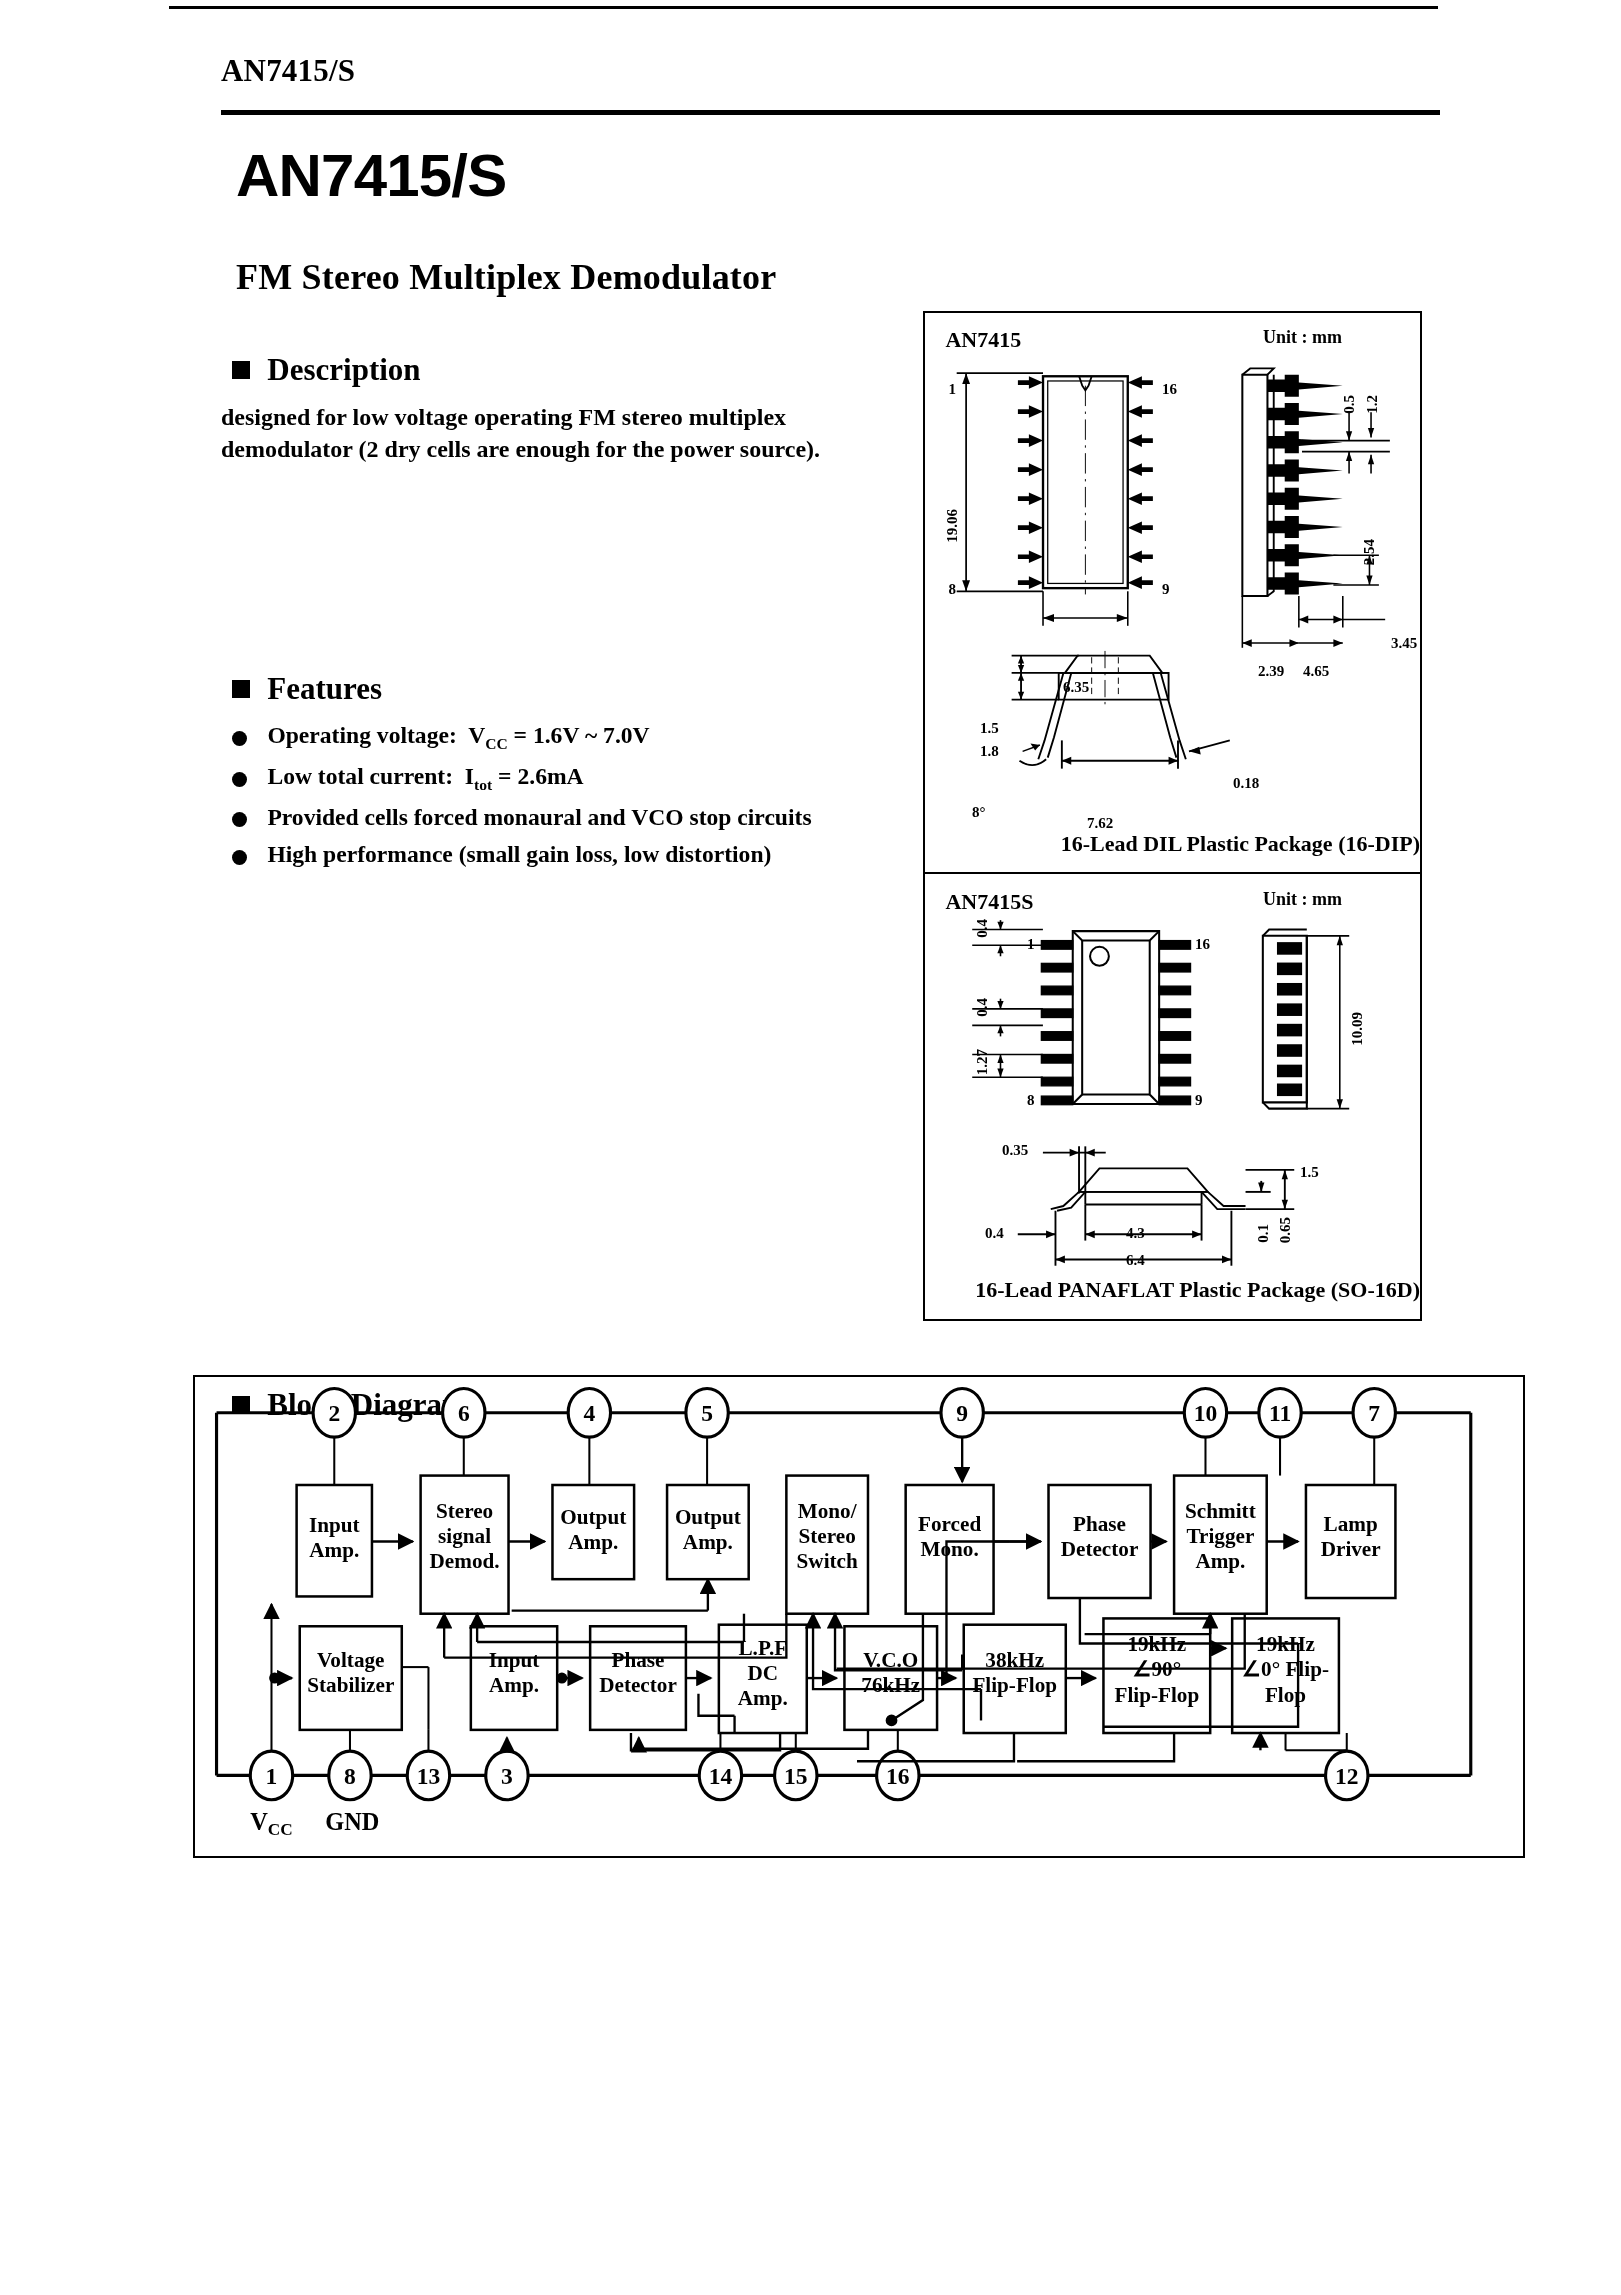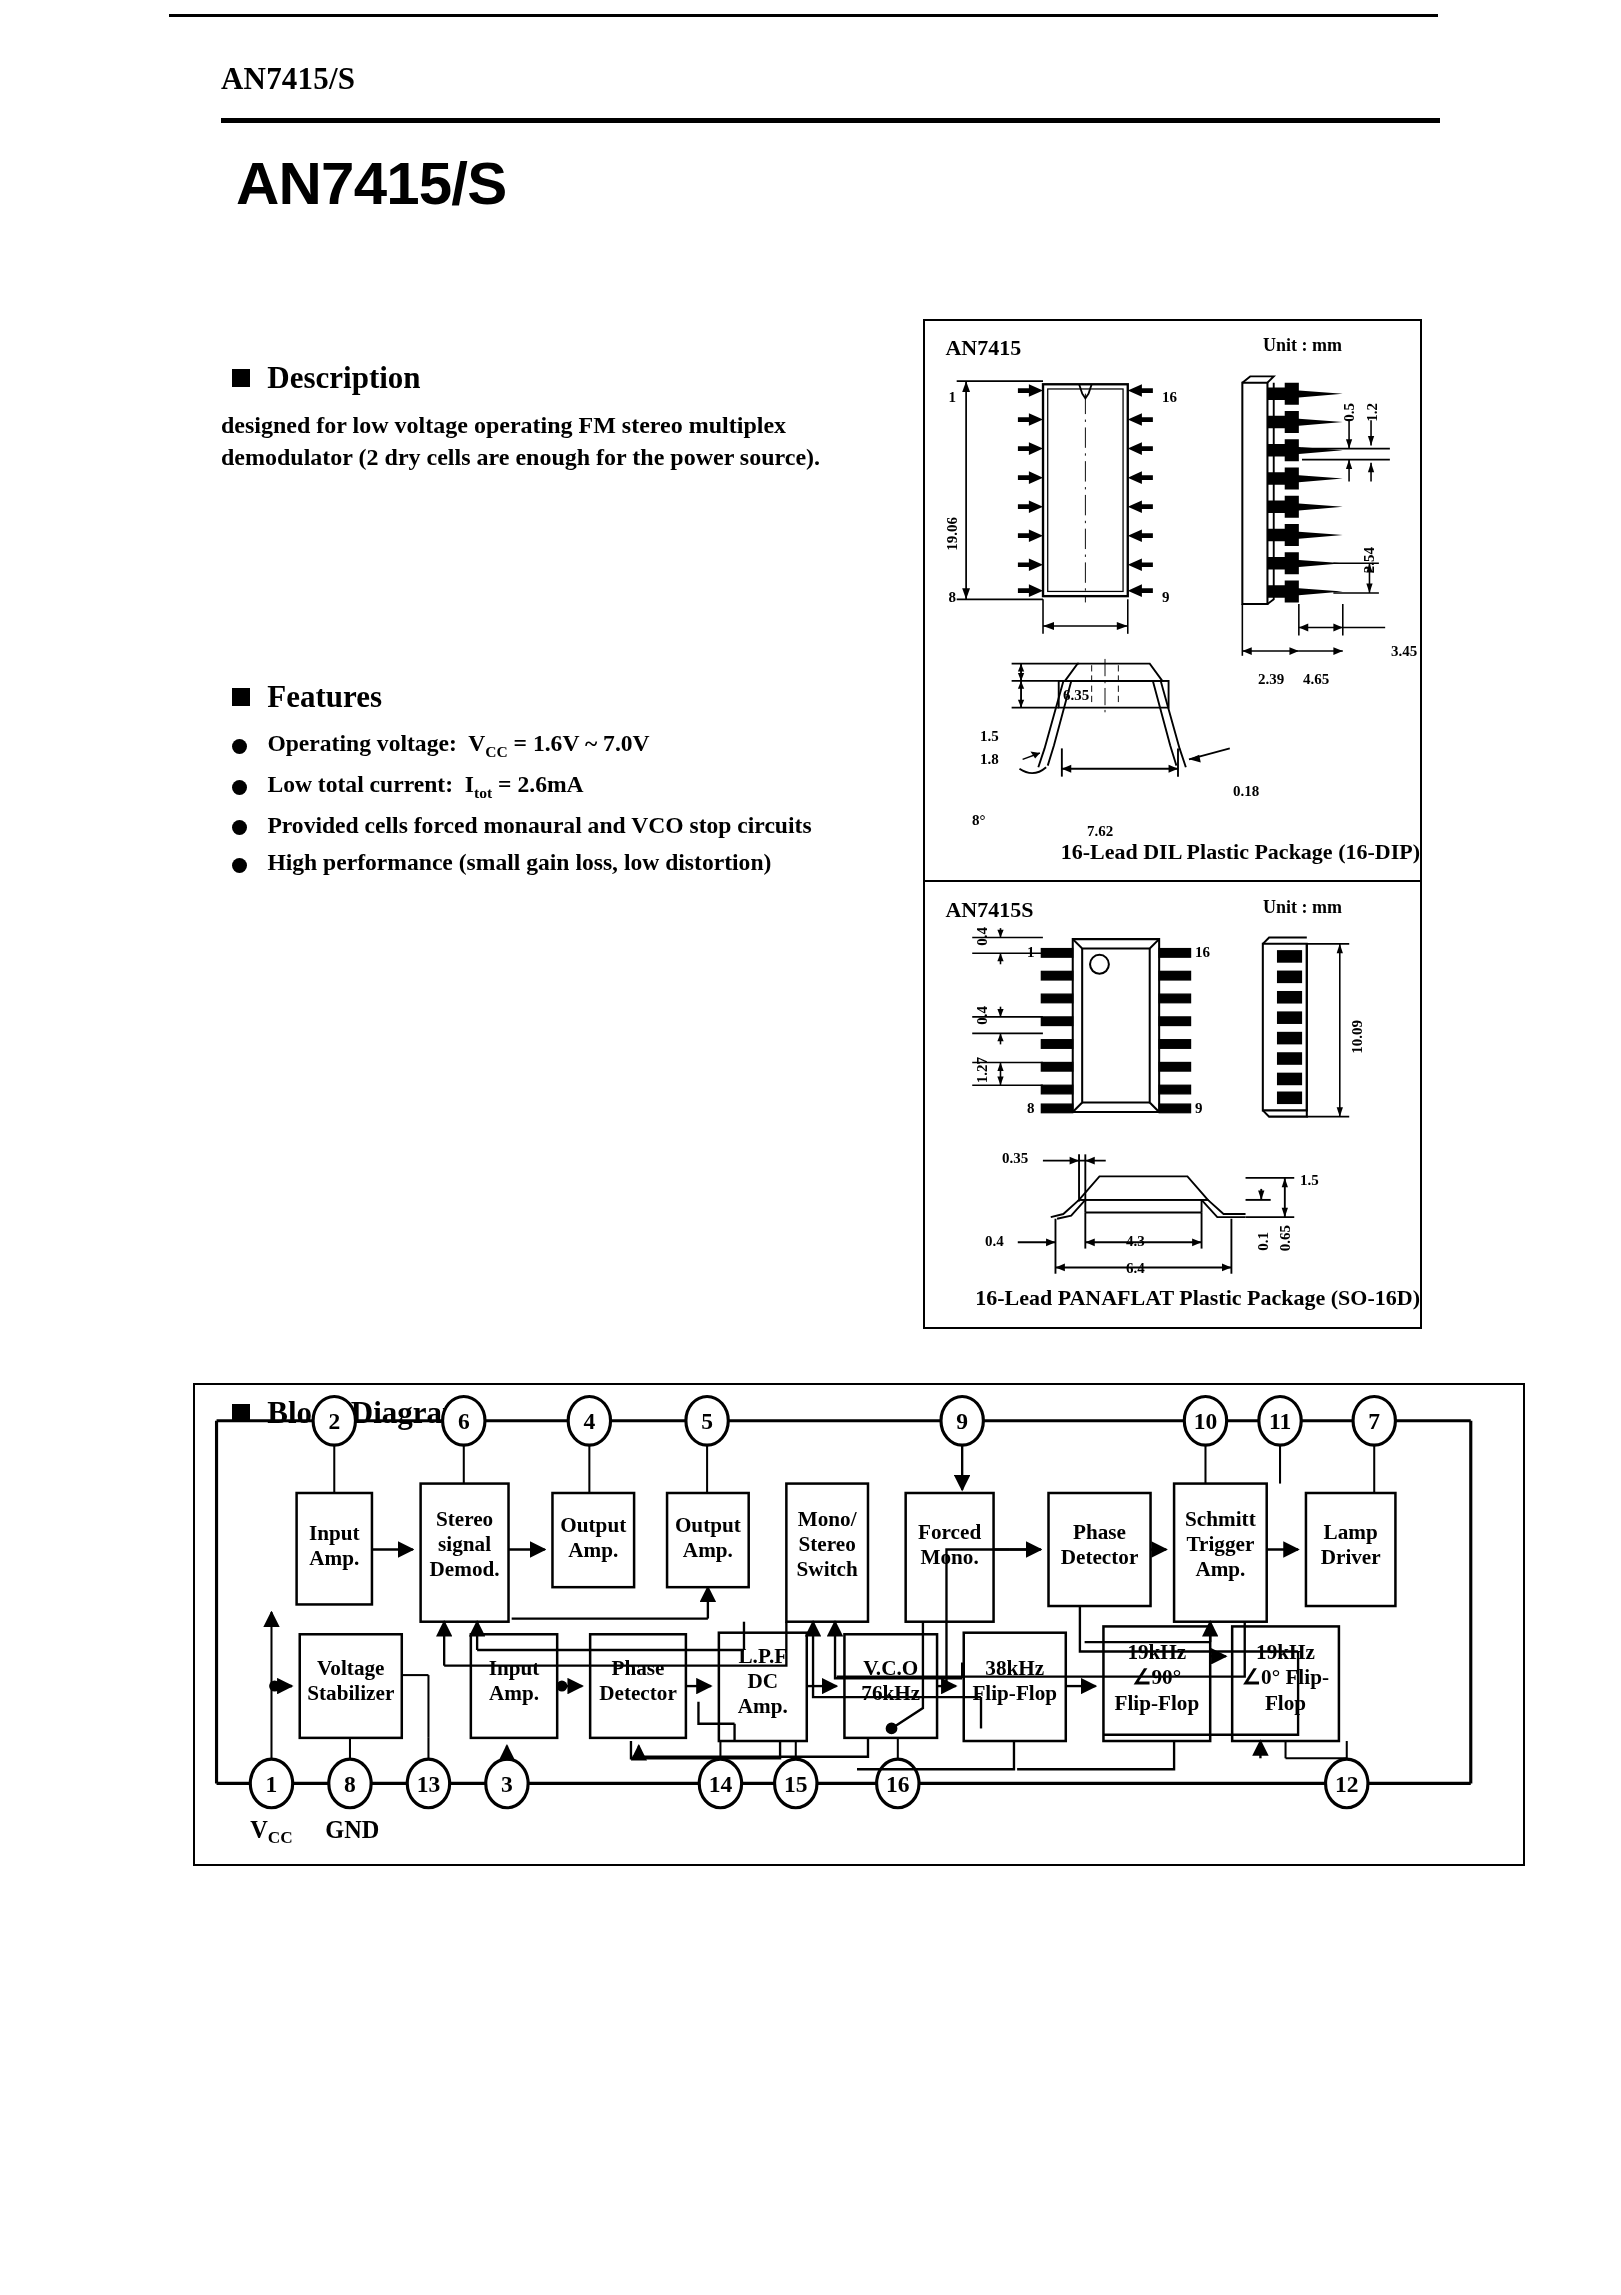--- a/index.html
+++ b/index.html
@@ -1,19 +1,19 @@
 <!DOCTYPE html>
 <html style="font-size:12.6px"><head>
 <meta charset="utf-8">
 <style>
   html,body{margin:0;padding:0;background:#fff;}
   body{width:1622px;height:2295px;position:relative;
        font-family:"Liberation Serif", serif; color:#000;
        -webkit-font-smoothing:none;}
-  .pg{position:absolute;inset:0;margin-top:8px;}
+  .pg{position:absolute;inset:0;}
   .abs{position:absolute;}
 
   
   #top-rule{left:169px;top:6.3px;width:1269px;height:2.4px;background:#000;}
   #part-id{left:221px;top:53px;font-size:31px;font-weight:700;letter-spacing:0.2px;}
   #title-rule{left:221px;top:110px;width:1219px;height:4.7px;background:#000;}
   #main-title{left:236px;top:141px;font-family:"Liberation Sans",sans-serif;
               font-size:60px;font-weight:700;letter-spacing:-0.8px;}
   #subtitle{left:236px;top:256px;font-size:36px;font-weight:700;letter-spacing:0.2px;}
 
@@ -51,20 +51,21 @@
 </style>
 </head>
 <body>
 
 <div class="pg">
 
   <div class="abs" id="top-rule"></div>
   <div class="abs" id="part-id">AN7415/S</div>
   <div class="abs" id="title-rule"></div>
   <div class="abs" id="main-title">AN7415/S</div>
+  <div class="abs" id="subtitle">FM Stereo Multiplex Demodulator</div>
 
   <div class="abs sec-head" id="desc-head">
     <span class="sq"></span>
     <span>Description</span>
   </div>
   <div class="abs" id="desc-body">
     <div>designed for low voltage operating FM stereo multiplex</div>
     <div>demodulator (2 dry cells are enough for the power source).</div>
   </div>
 

